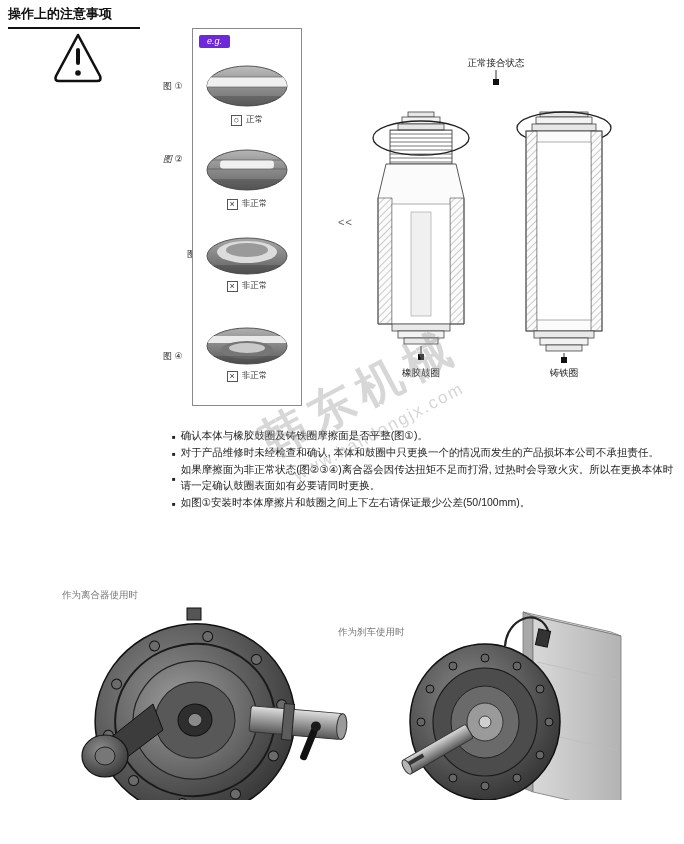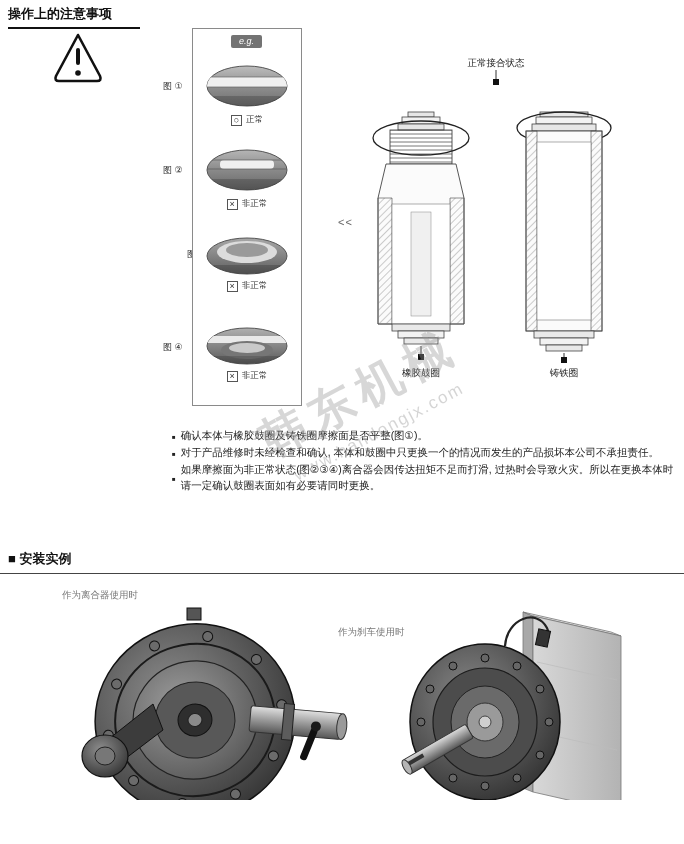--- a/index.html
+++ b/index.html
@@ -7,31 +7,31 @@
   body { font-family:"Liberation Sans","DejaVu Sans",sans-serif; color:#222; }
   .page { position:relative; width:684px; height:800px; background:#fff; overflow:hidden; }
 
   .page-title { position:absolute; left:8px; top:5px; font-size:13px; font-weight:bold; color:#111;
                 border-bottom:2px solid #111; padding:0 28px 4px 0; }
 
   .warning { position:absolute; left:52px; top:30px; }
 
   .example-box { position:absolute; left:192px; top:28px; width:110px; height:378px;
                  border:1px solid #8a8a8a; background:#fff; }
-  .eg-tag { position:absolute; left:6px; top:6px; background:#737373; color:#fff; font-size:9px;
-            font-style:italic; padding:1px 8px 2px 8px; border-radius:2px;margin-left:32px; }
+  .eg-tag { position:absolute; left:6px; top:6px; background:#6d28d9; color:#fff; font-size:9px;
+            font-style:italic; padding:1px 8px 2px 8px; border-radius:2px; }
   .figure { position:absolute; left:0; width:108px; text-align:center; }
   .fig-1 { top:34px; } .fig-2 { top:118px; } .fig-3 { top:206px; } .fig-4 { top:296px; }
   .fig-status { display:flex; align-items:center; justify-content:center; gap:4px; margin-top:1px; }
   .checkbox { width:11px; height:11px; border:1px solid #555; background:#fff; font-size:9px;
               line-height:9px; color:#333; display:inline-flex; align-items:center; justify-content:center; }
   .status-label { font-size:8.5px; color:#333;font-family:Liberation Serif, serif; }
 
   .fig-label { position:absolute; left:163px; font-size:9px; color:#333; }
-  .figlab-1 { top:80px; } .figlab-2 { top:164px; } .figlab-3 { top:248px;margin-left:24px; } .figlab-4 { top:341px; }
+  .figlab-1 { top:80px; } .figlab-2 { top:153px;font-style:italic; } .figlab-3 { top:248px;margin-left:24px; } .figlab-4 { top:350px; }
 
   .chevrons { position:absolute; left:338px; top:216px; font-size:11px; color:#666; letter-spacing:1px; }
 
   .cross-section { position:absolute; left:356px; top:54px; }
 
   .notes { position:absolute; left:172px; top:428px; width:506px; }
   .note { display:flex; gap:5px; font-size:10.5px; line-height:1.45; color:#222; margin-bottom:2px;align-items:center; }
   .note .bullet { font-size:6px; padding-top:4px; color:#222; flex:0 0 auto; }
 
   .watermark { position:absolute; left:150px; top:470px; width:440px; transform:rotate(-28deg);
@@ -237,28 +237,31 @@
         <span>确认本体与橡胶鼓圈及铸铁圈摩擦面是否平整(图①)。</span>
       </div>
     <div class="note">
         <span class="bullet">■</span>
         <span>对于产品维修时未经检查和确认, 本体和鼓圈中只更换一个的情况而发生的产品损坏本公司不承担责任。</span>
       </div>
     <div class="note">
         <span class="bullet">■</span>
         <span>如果摩擦面为非正常状态(图②③④)离合器会因传达扭矩不足而打滑, 过热时会导致火灾。所以在更换本体时请一定确认鼓圈表面如有必要请同时更换。</span>
       </div>
+    <div class="note">
+        <span class="bullet">■</span>
+        <span>如图①安装时本体摩擦片和鼓圈之间上下左右请保证最少公差(50/100mm)。</span>
+      </div>
   </div>
 
   <div class="watermark">
     <div class="wm-brand">韩东机械</div>
     <div class="wm-url">www.handongjx.com</div>
   </div>
 
-  <div class="section2-title">■ 安装实例</div>
 
   <div class="caption caption-left">作为离合器使用时</div>
   <div class="caption caption-right">作为刹车使用时</div>
 
   <div class="img-clutch">
     <svg width="320" height="242" viewBox="0 0 320 242">
       <defs>
         <radialGradient id="cBody" cx="0.4" cy="0.35" r="0.9">
           <stop offset="0" stop-color="#8d8d8d"></stop>
             <stop offset="0.6" stop-color="#4a4a4a"></stop>

